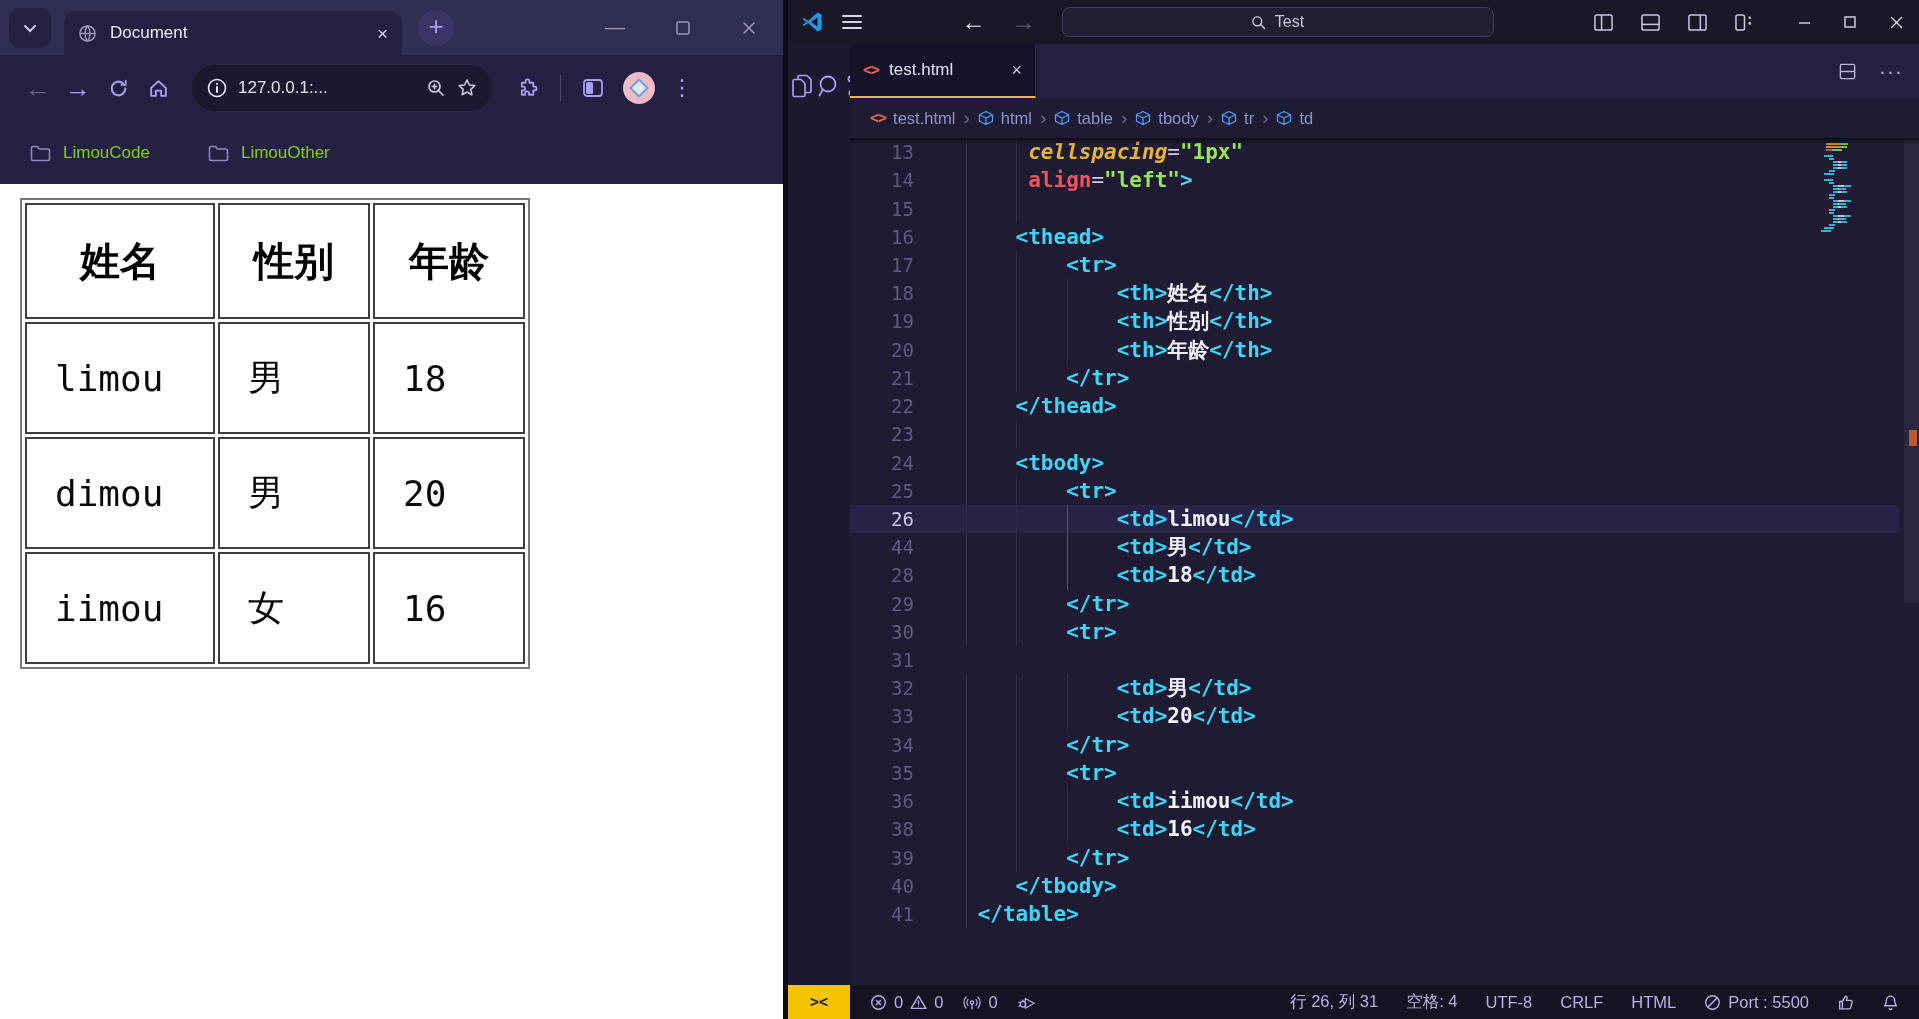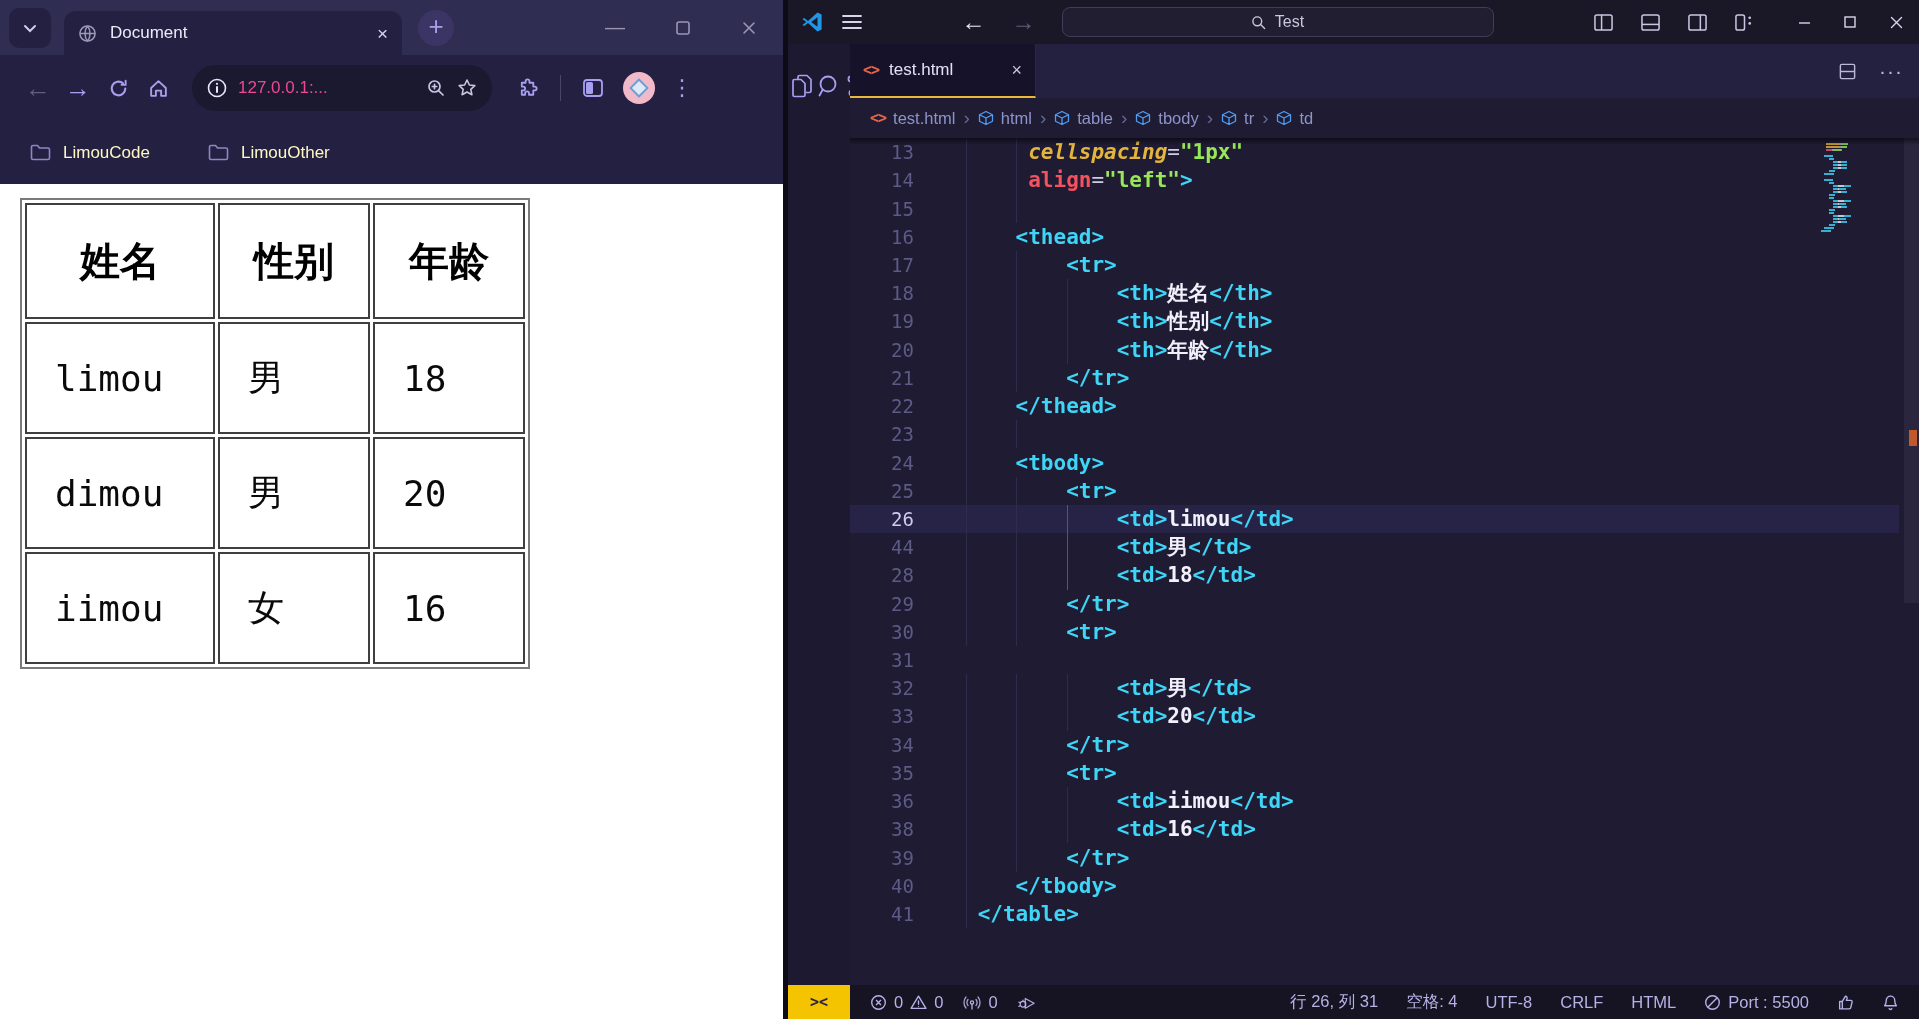--- a/index.html
+++ b/index.html
@@ -21,27 +21,27 @@
   .b-newtab{width:36px;height:36px;border-radius:50%;background:#3a3565;color:#a9a1e8;
             display:grid;place-items:center;font-size:26px;margin-left:16px;padding-bottom:3px}
   .b-winctrls{margin-left:auto;display:flex;align-items:center;gap:50px;padding-right:26px;color:#9a96b4}
   .b-min{font-size:20px;color:#9a96b4}
   .b-toolbar{height:66px;background:#232042;display:flex;align-items:center;padding:0 18px;flex:none}
   .b-navbtn{width:40px;height:40px;display:grid;place-items:center;color:#a79ff0}
   .b-navbtn.disabled{color:#615e7e}
   .b-arrow{font-size:26px;line-height:1}
   .b-pill{margin-left:14px;width:300px;height:46px;border-radius:23px;background:#1b192f;
           display:flex;align-items:center;padding:0 14px;gap:10px}
-  .b-url{color:#ec4899;font-size:17px;flex:1;white-space:nowrap;overflow:hidden}
+  .b-url{color:#e5e5e5;font-size:17px;flex:1;white-space:nowrap;overflow:hidden}
   .b-sep{width:1px;height:26px;background:#4a4668;margin:0 12px}
   .b-avatar{width:32px;height:32px;border-radius:50%;background:#f2b9c8;display:grid;place-items:center;margin:0 10px}
   .b-avatar i{width:14px;height:14px;border:2px solid #6f9cd1;background:#dfe9f5;transform:rotate(45deg);display:block}
   .b-dots{color:#a79ff0;font-size:22px;letter-spacing:0;padding:0 6px}
   .b-bookmarks{height:63px;background:#232042;display:flex;align-items:center;gap:58px;padding-left:30px;flex:none}
-  .bm{display:flex;gap:12px;color:#fef9c3;font-size:17px}
+  .bm{display:flex;align-items:center;gap:12px;color:#84cc16;font-size:17px}
   .bm svg{color:#8d86c4}
   .b-page{flex:1;background:#ffffff;padding:14px 0 0 20px;overflow:hidden}
 
   
   table.demo{border-collapse:separate;border-spacing:3px;border:2px solid #7a7a7a;background:#fff}
   table.demo th,table.demo td{border:2px solid #3f3f3f;vertical-align:middle;background:#fff}
   table.demo th{width:190px;height:116px;font:700 40px "Liberation Sans",sans-serif;color:#000;text-align:center}
   table.demo th+th,table.demo td+td{width:152px}
   table.demo td{height:112px;font:400 36px "DejaVu Sans Mono",monospace;color:#0a0a0a;
                 text-align:left;padding-left:28px}

